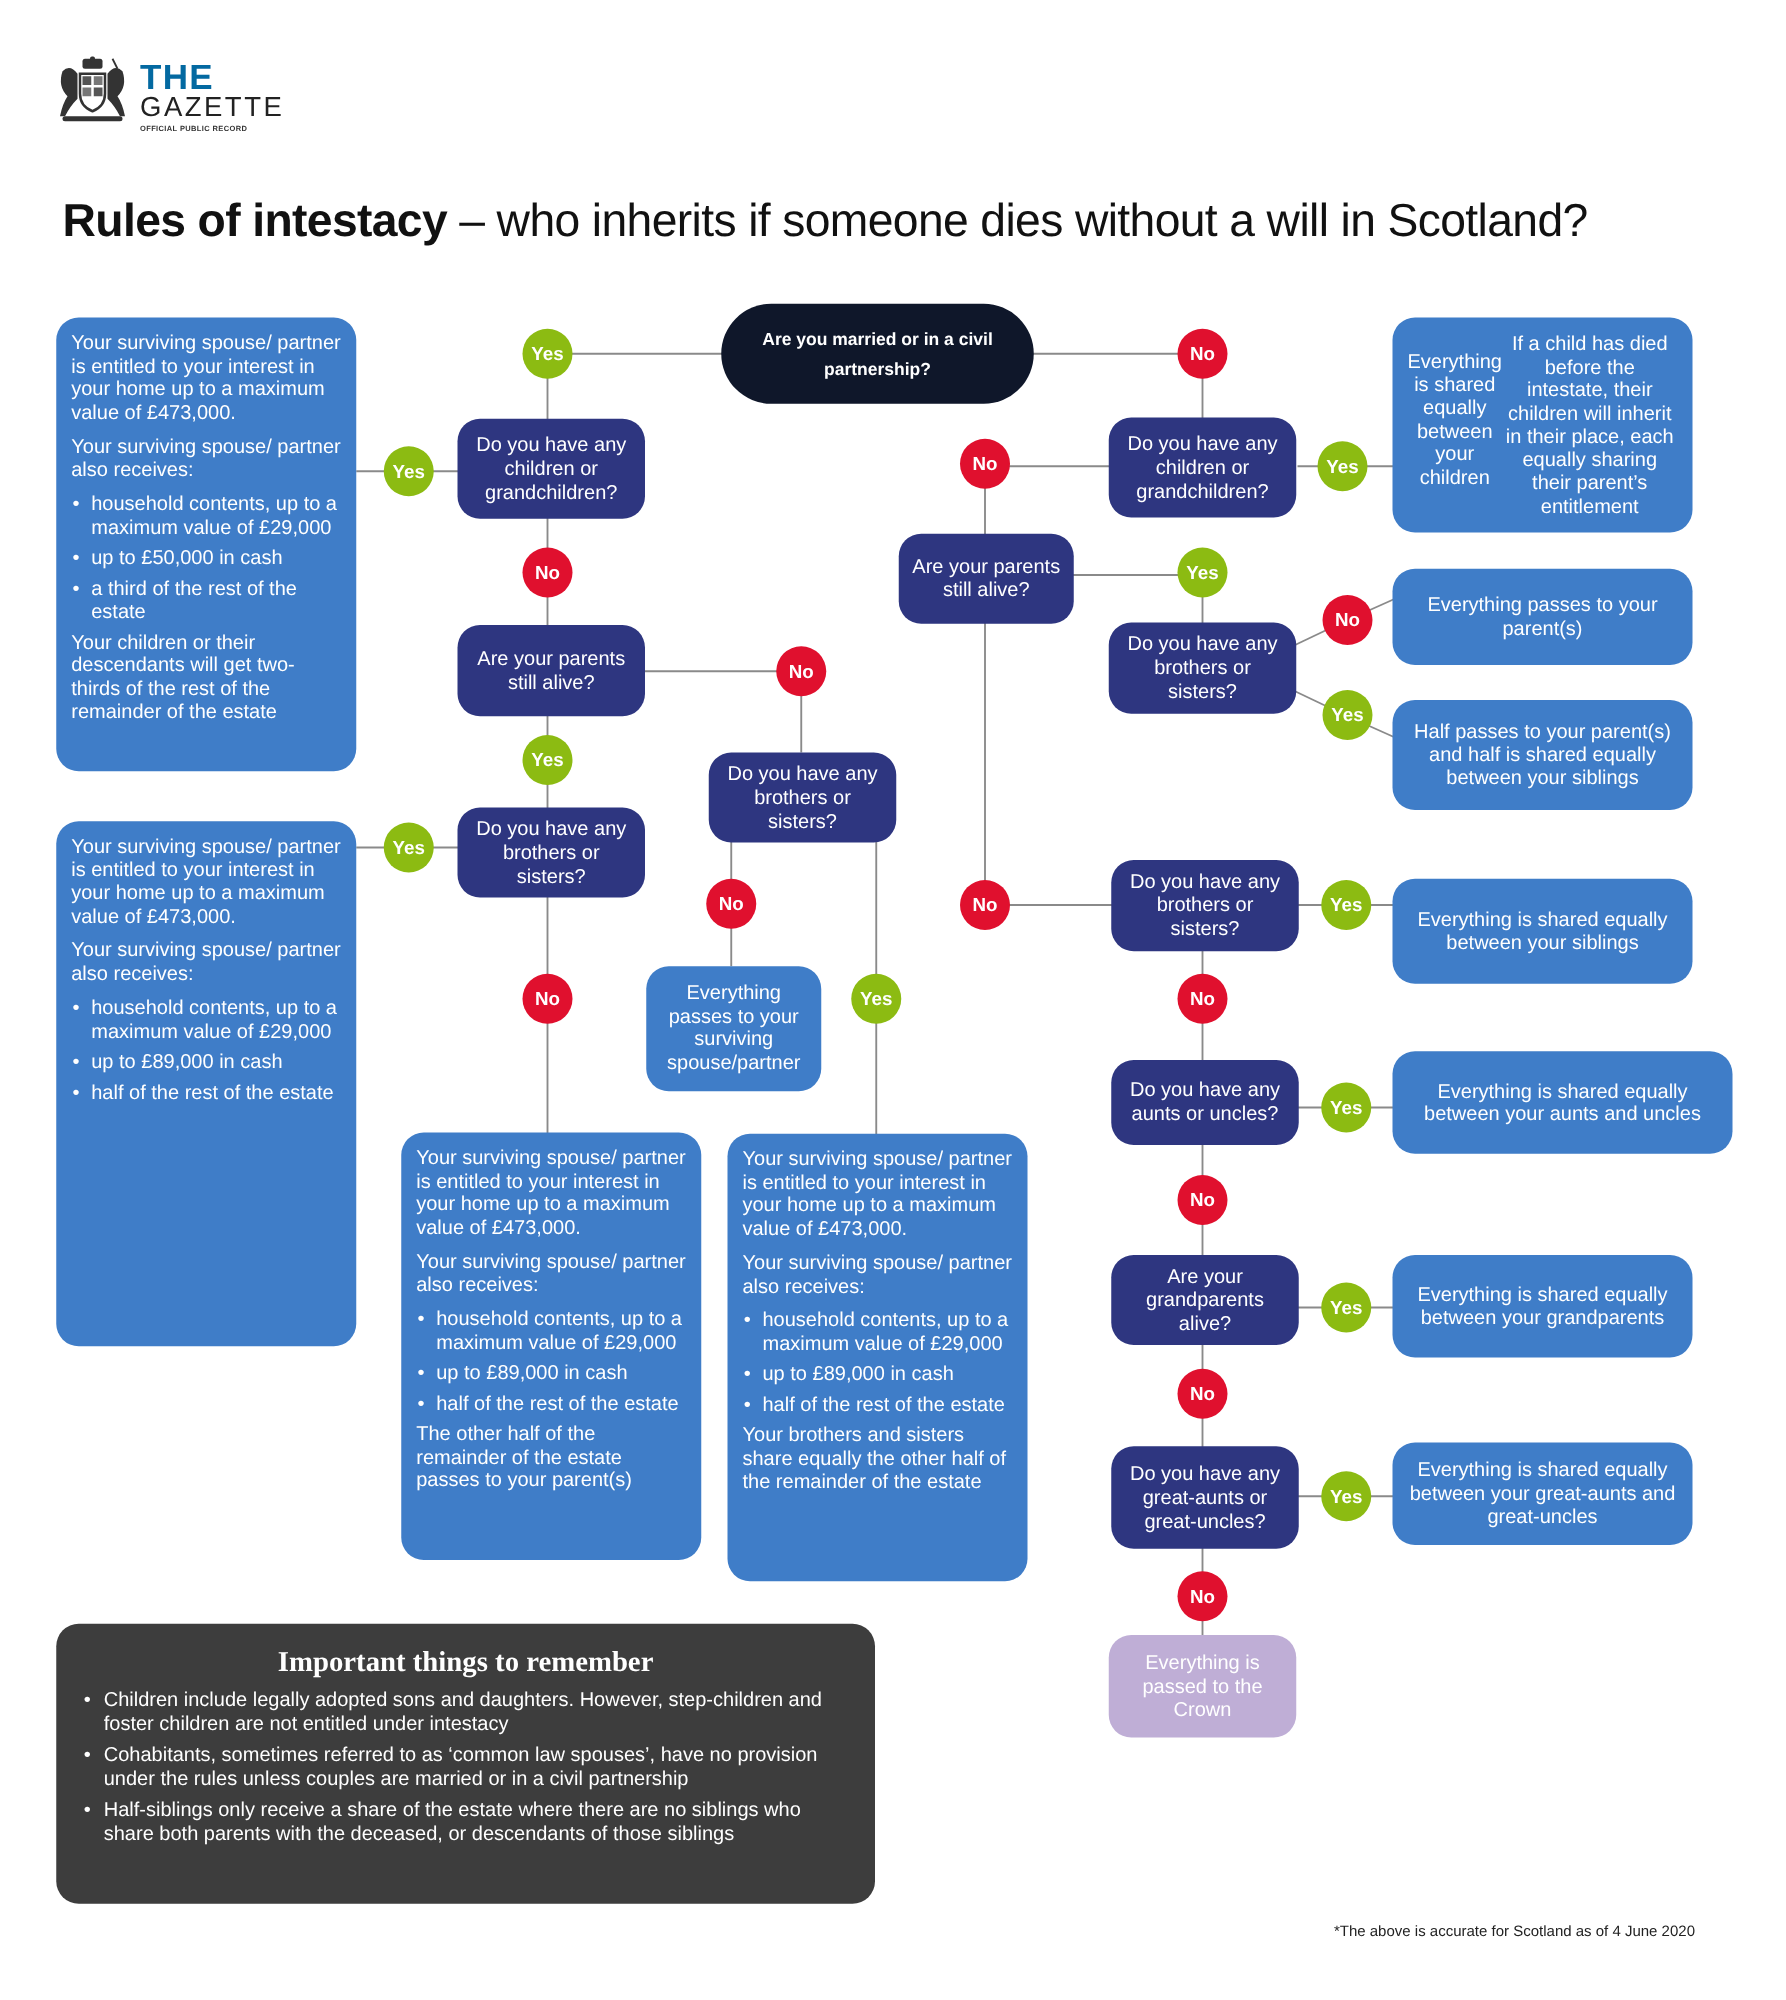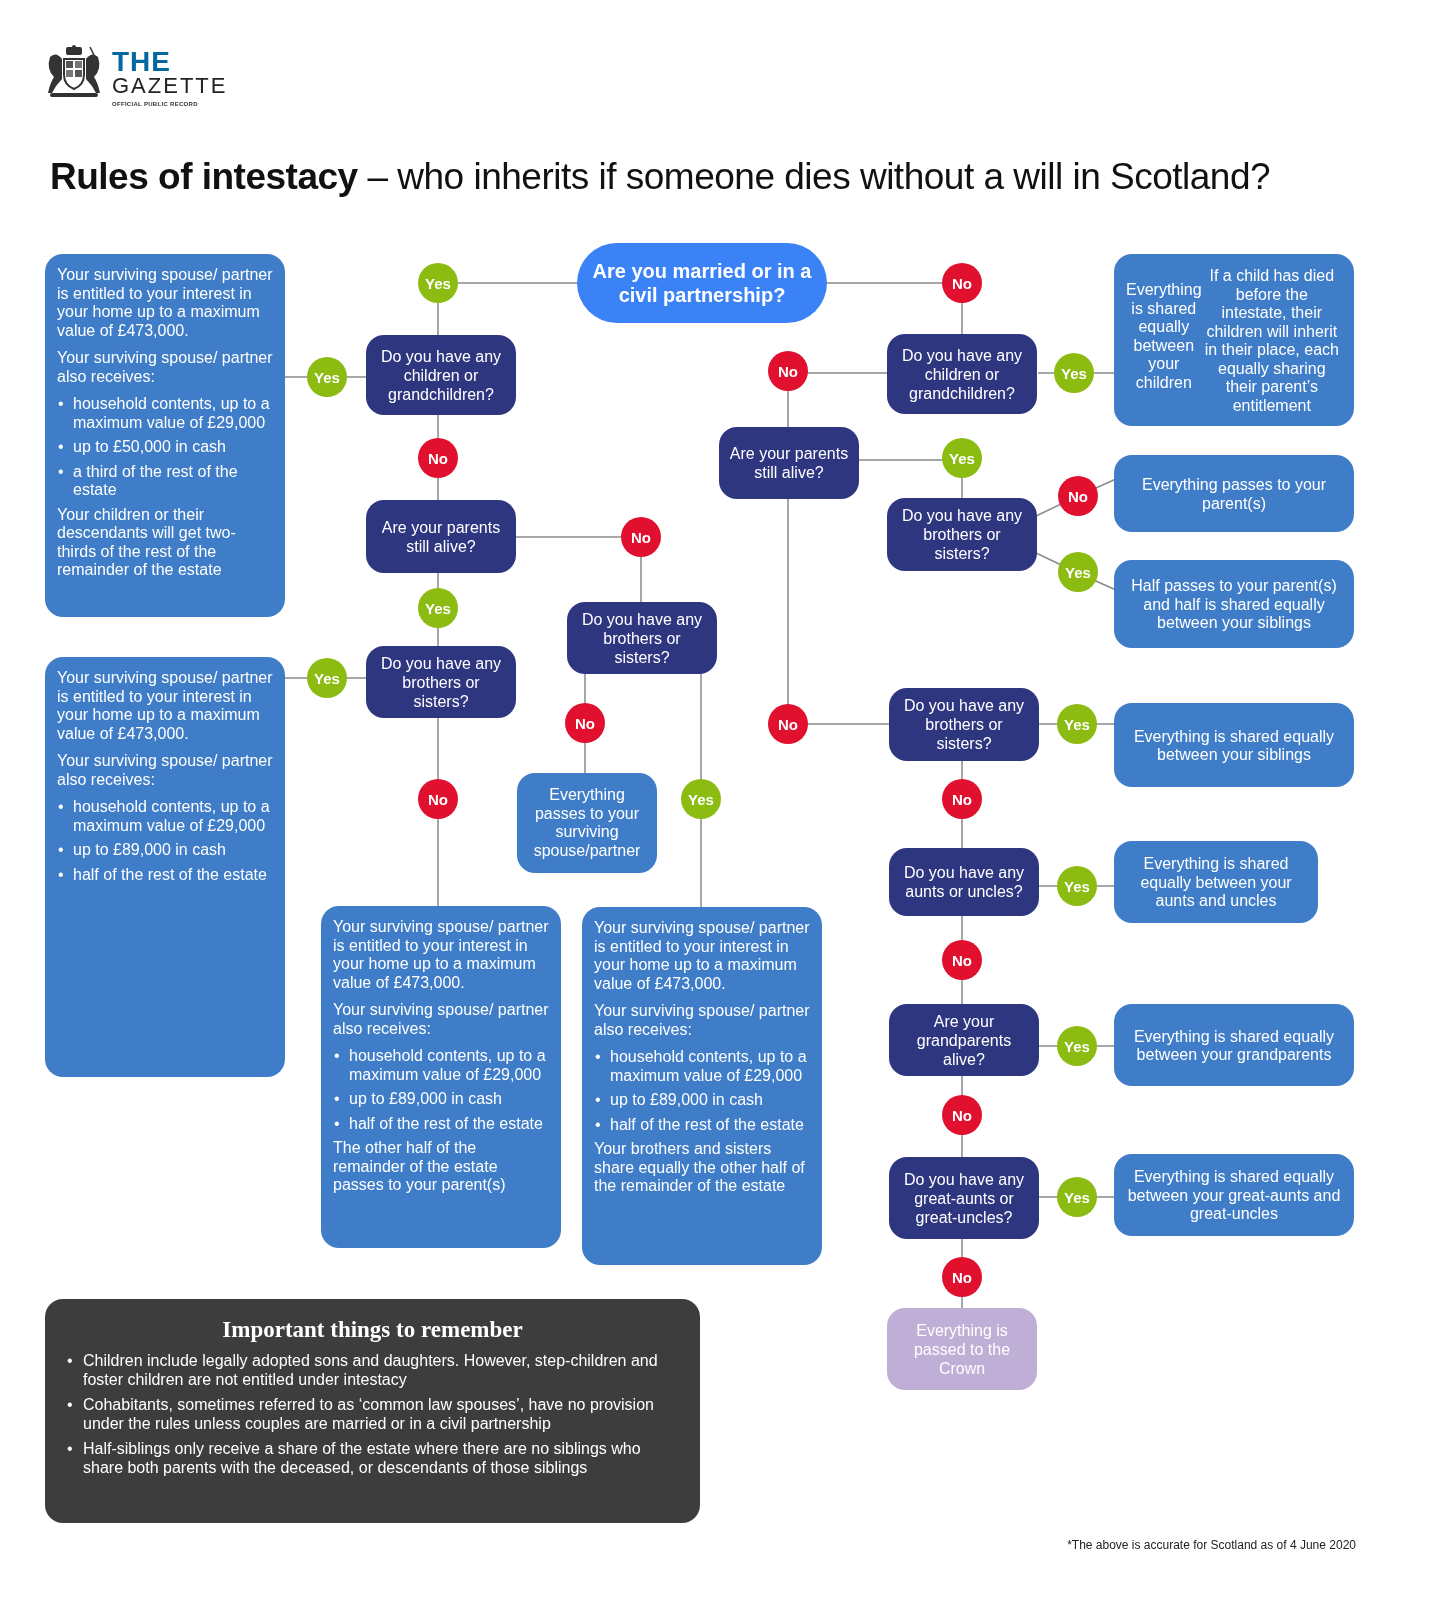--- a/index.html
+++ b/index.html
@@ -8,21 +8,21 @@
   .logo { left: 46px; top: 45px; width: 200px; height: 70px; }
   .crest { position: absolute; left: 0; top: 0; width: 56px; height: 54px; }
   .logo-the { position: absolute; left: 66px; top: 6px; font-size: 28px; letter-spacing: 1px; color: #0369a1; line-height: 22px; font-weight: 700; }
   .logo-gazette { position: absolute; left: 66px; top: 30px; font-size: 22px; letter-spacing: 2px; color: #222; line-height: 22px; }
   .logo-sub { position: absolute; left: 66px; top: 56px; font-size: 6px; font-weight: bold; color: #333; letter-spacing: 0.3px; white-space: nowrap; }
   .title { left: 50px; top: 156px; font-size: 37px; color: #111; white-space: nowrap; letter-spacing: -0.5px; }
   .title b { font-weight: bold; }
   .title span.rest { font-weight: normal; }
   .lines { position: absolute; left: 0; top: 0; }
   .q { position: absolute; background: #2e3680; color: #fff; border-radius: 18px; display: flex; align-items: center; justify-content: center; text-align: center; font-size: 16px; line-height: 19px; padding: 4px 10px; }
-  .start { position: absolute; background: #3b82f6; color: #fff; border-radius: 40px; display: flex; align-items: center; justify-content: center; text-align: center; font-size: 20px; font-weight: bold; line-height: 24px; }
+  .start { position: absolute; background: #0f172a; color: #fff; border-radius: 40px; display: flex; align-items: center; justify-content: center; text-align: center; font-size: 14px; font-weight: bold; line-height: 24px; }
   .a { position: absolute; background: #3f7dc8; color: #fff; border-radius: 18px; font-size: 16px; line-height: 18.5px; padding: 12px 12px 10px 12px; }
   .a.center { display: flex; flex-direction: row; align-items: center; justify-content: center; text-align: center; }
   .a p { margin-bottom: 9px; }
   .a p:last-child { margin-bottom: 0; }
   .a ul { list-style: none; margin-bottom: 6px; }
   .a li { position: relative; padding-left: 16px; margin-bottom: 6px; }
   .a li::before { content: "•"; position: absolute; left: 1px; top: 0; }
   .crown { position: absolute; background: #bfaed6; color: #fff; border-radius: 18px; display: flex; align-items: center; justify-content: center; text-align: center; font-size: 16px; line-height: 19px; }
   .yes, .no { position: absolute; width: 40px; height: 40px; border-radius: 50%; color: #fff; font-weight: bold; font-size: 15px; display: flex; align-items: center; justify-content: center; }
   .yes { background: #8cbb12; }
@@ -191,21 +191,21 @@
 <div class="no" style="left:768px; top:704px;">No</div>
 
 <div class="q" style="left:889px; top:688px; width:150px; height:73px;">Do you have any brothers or sisters?</div>
 <div class="yes" style="left:1057px; top:704px;">Yes</div>
 <div class="no" style="left:942px; top:779px;">No</div>
 <div class="a center" style="left:1114px; top:685px; width:240px; height:84px;margin-top:18px;">Everything is shared equally between your siblings</div>
 
 <div class="q" style="left:889px; top:848px; width:150px; height:68px;">Do you have any aunts or uncles?</div>
 <div class="yes" style="left:1057px; top:866px;">Yes</div>
 <div class="no" style="left:942px; top:940px;">No</div>
-<div class="a center" style="left:1114px; top:841px; width:204px; height:82px;text-align:center;">Everything is shared equally between your aunts and uncles</div>
+<div class="a center" style="left:1114px; top:841px; width:272px; height:82px;text-align:center;">Everything is shared equally between your aunts and uncles</div>
 
 <div class="q" style="left:889px; top:1004px; width:150px; height:72px;">Are your grandparents alive?</div>
 <div class="yes" style="left:1057px; top:1026px;">Yes</div>
 <div class="no" style="left:942px; top:1095px;">No</div>
 <div class="a center" style="left:1114px; top:1004px; width:240px; height:82px;">Everything is shared equally between your grandparents</div>
 
 <div class="q" style="left:889px; top:1157px; width:150px; height:82px;">Do you have any great-aunts or great-uncles?</div>
 <div class="yes" style="left:1057px; top:1177px;">Yes</div>
 <div class="no" style="left:942px; top:1257px;">No</div>
 <div class="a center" style="left:1114px; top:1154px; width:240px; height:82px;">Everything is shared equally between your great-aunts and great-uncles</div>

